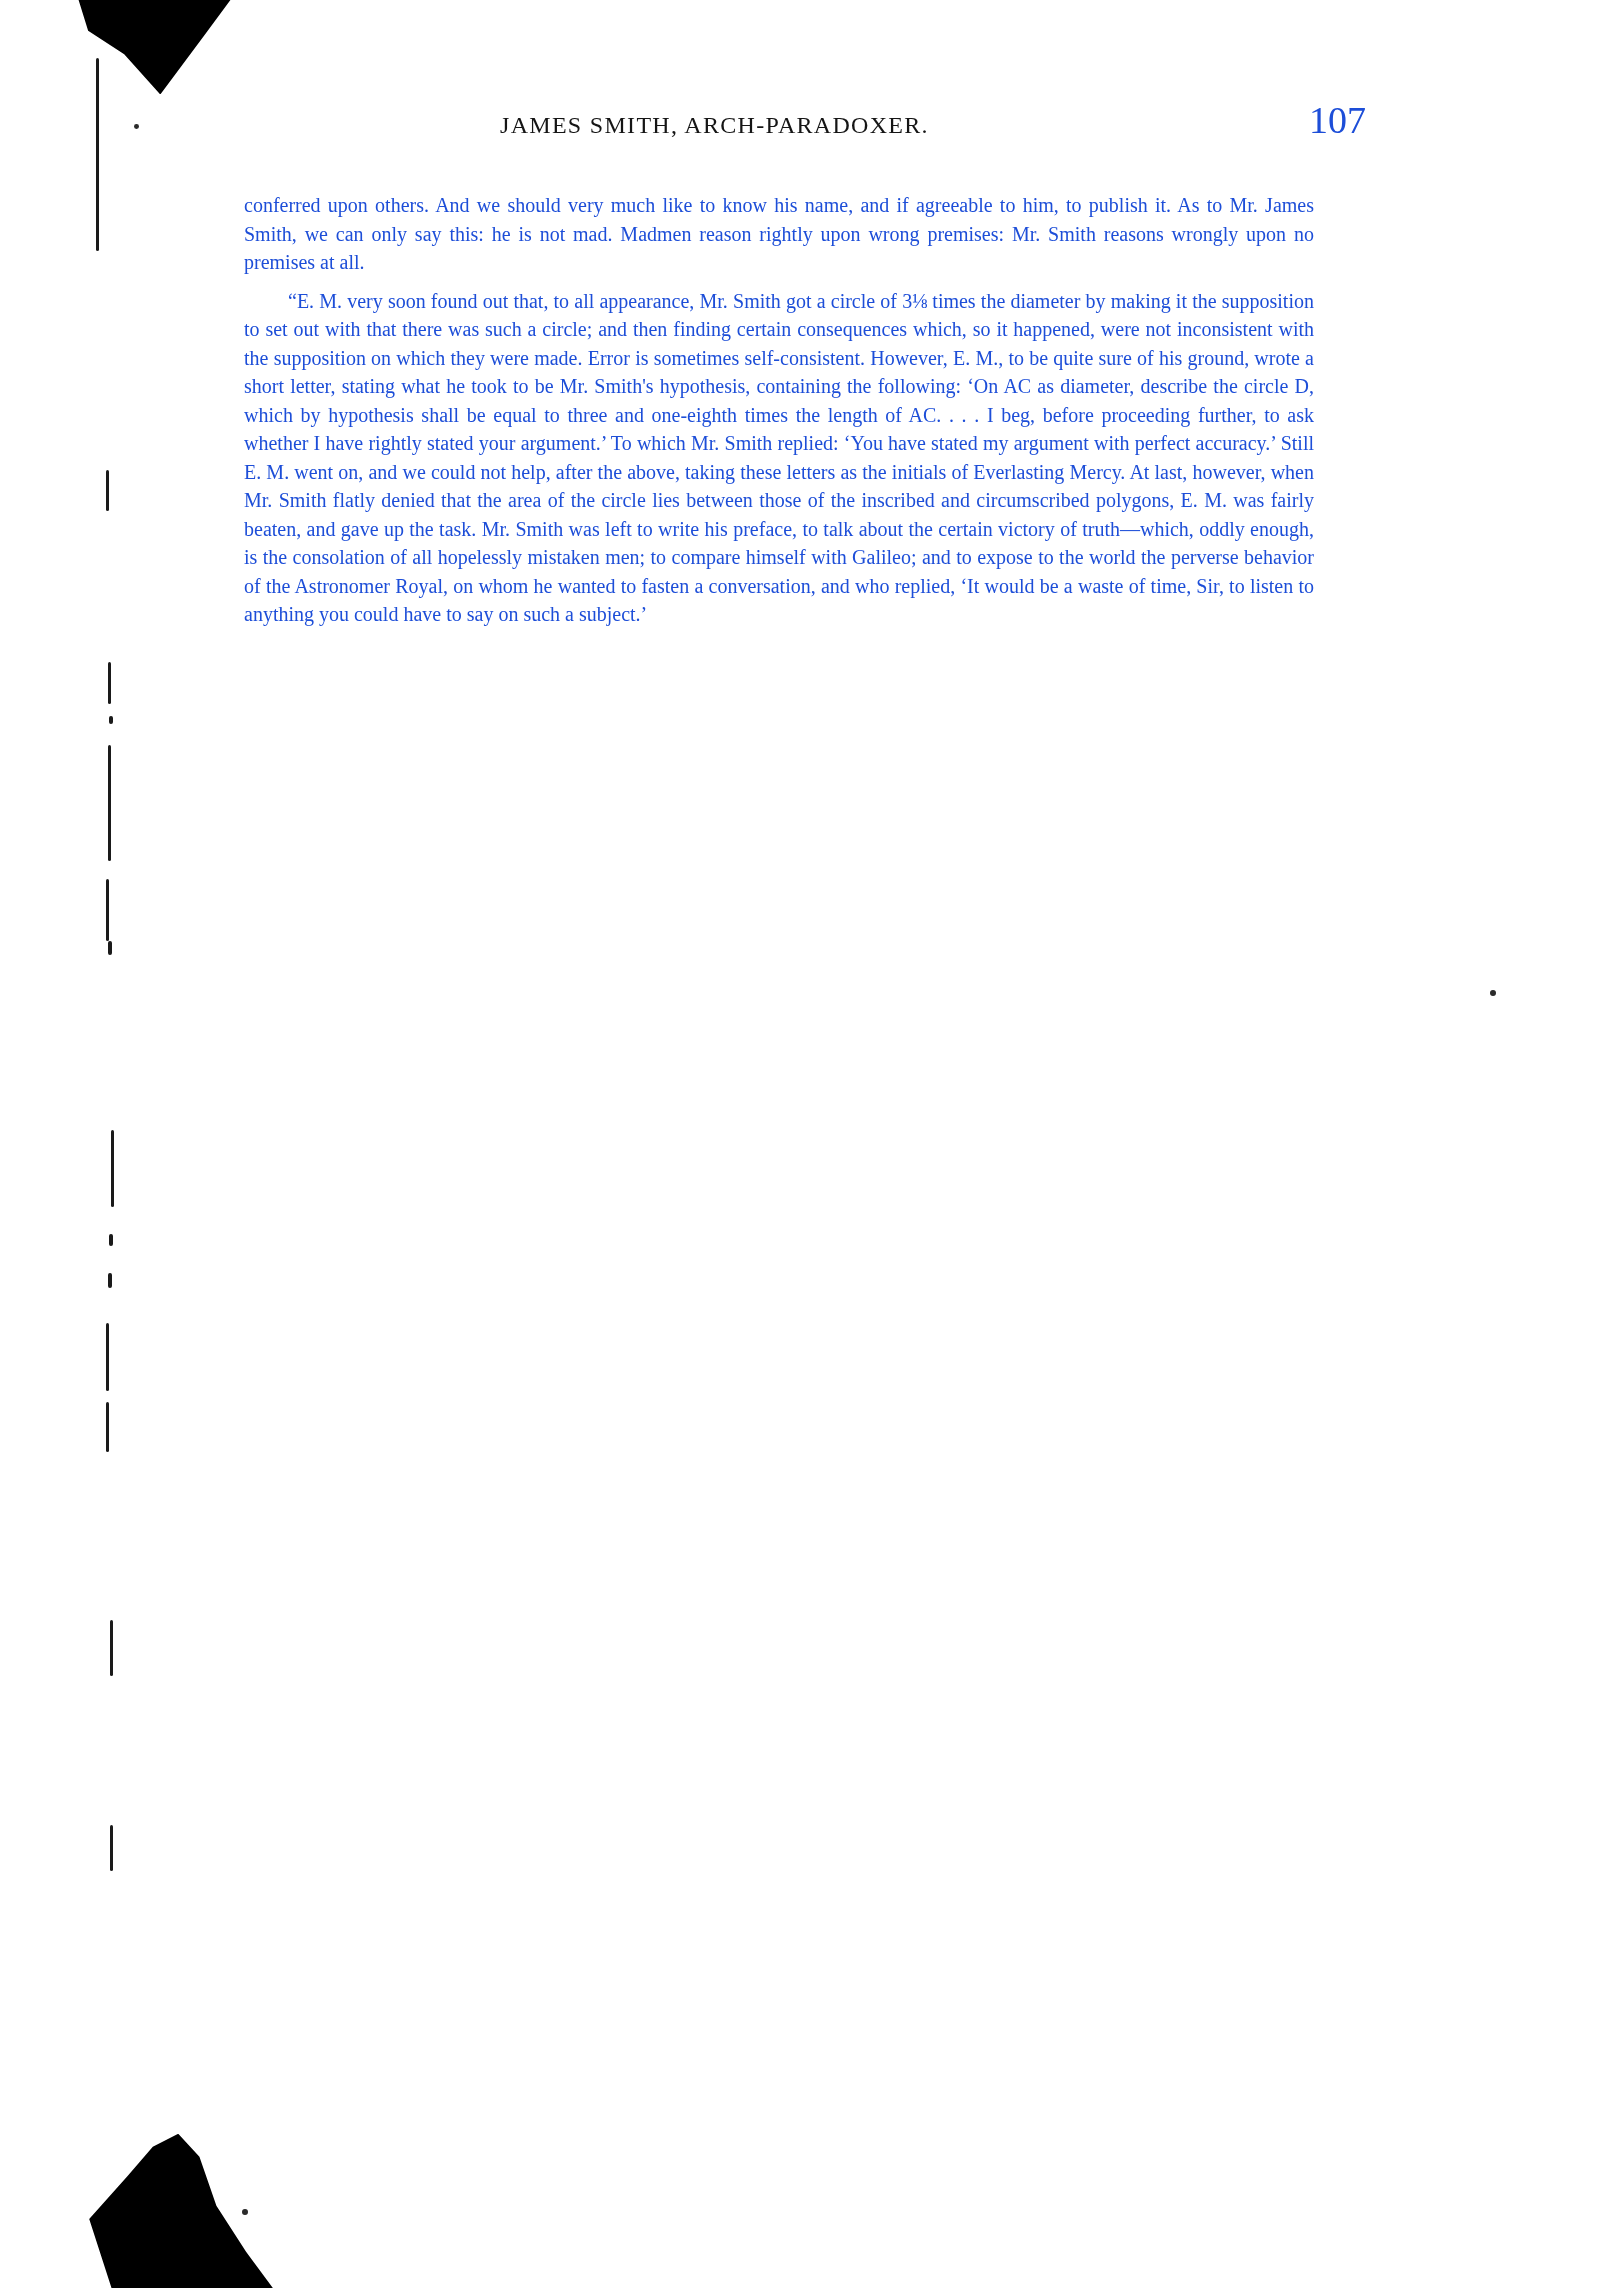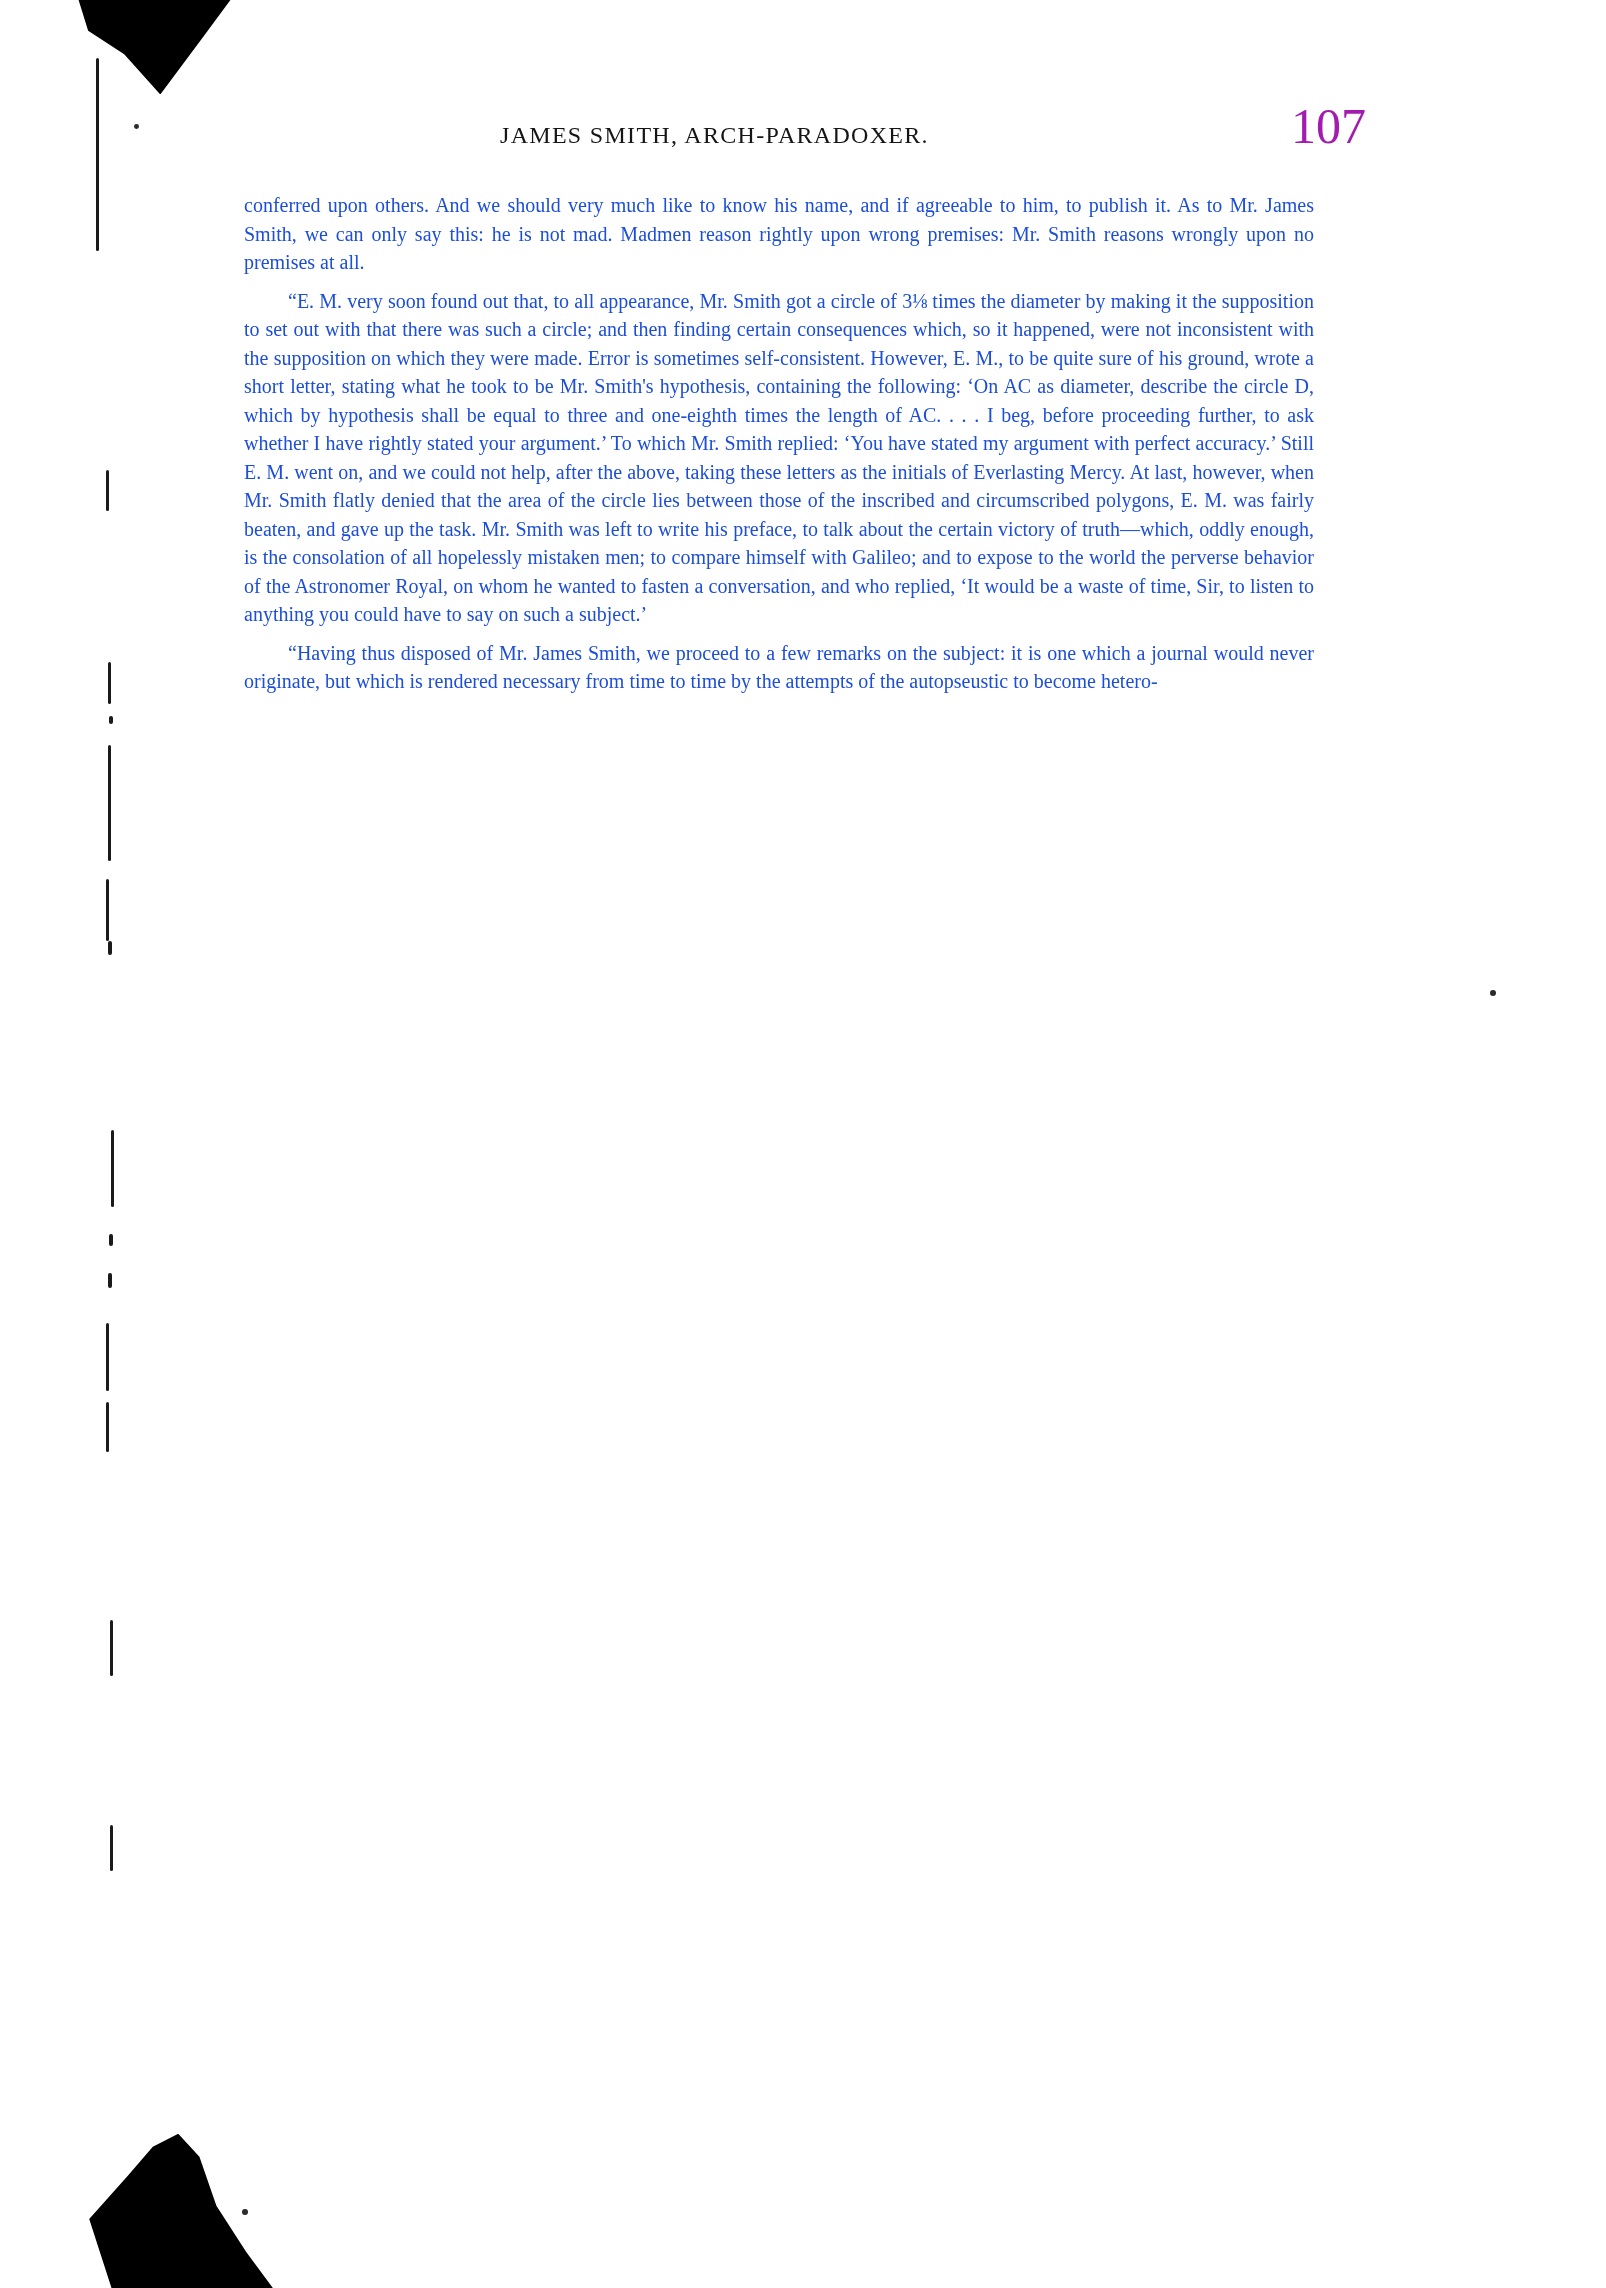--- a/index.html
+++ b/index.html
@@ -82,22 +82,22 @@
     font-family: "Liberation Serif", serif;
     font-size: 24px;
     letter-spacing: 1.3px;
     font-variant: small-caps;
     text-transform: uppercase;
     color: #151515;
     margin-left: 259px;
   }
   .head-folio {
     font-family: "Liberation Serif", serif;
-    font-size: 50px;
-    color: #a21caf;
+    font-size: 38px;
+    color: #1d4ed8;
     line-height: 1;
   }
 
   
   .page-body {
     position: absolute;
     left: 244px;
     top: 191px;
     width: 1070px;
   }
@@ -149,15 +149,14 @@
 <div class="margin-mark mm14"></div>
 
 <div class="running-head">
   <span class="head-title">JAMES SMITH, ARCH-PARADOXER.</span>
   <span class="head-folio">107</span>
 </div>
 
 <div class="page-body">
   <p class="para">conferred upon others. And we should very much like to know his name, and if agreeable to him, to publish it. As to Mr. James Smith, we can only say this: he is not mad. Madmen reason rightly upon wrong premises: Mr. Smith reasons wrongly upon no premises at all.</p>
   <p class="para indent">“E. M. very soon found out that, to all appearance, Mr. Smith got a circle of 3⅛ times the diameter by making it the supposition to set out with that there was such a circle; and then finding certain consequences which, so it happened, were not inconsistent with the supposition on which they were made. Error is sometimes self-consistent. However, E. M., to be quite sure of his ground, wrote a short letter, stating what he took to be Mr. Smith's hypothesis, containing the following: ‘On AC as diameter, describe the circle D, which by hypothesis shall be equal to three and one-eighth times the length of AC. . . . I beg, before proceeding further, to ask whether I have rightly stated your argument.’ To which Mr. Smith replied: ‘You have stated my argument with perfect accuracy.’ Still E. M. went on, and we could not help, after the above, taking these letters as the initials of Everlasting Mercy. At last, however, when Mr. Smith flatly denied that the area of the circle lies between those of the inscribed and circumscribed polygons, E. M. was fairly beaten, and gave up the task. Mr. Smith was left to write his preface, to talk about the certain victory of truth—which, oddly enough, is the consolation of all hopelessly mistaken men; to compare himself with Galileo; and to expose to the world the perverse behavior of the Astronomer Royal, on whom he wanted to fasten a conversation, and who replied, ‘It would be a waste of time, Sir, to listen to anything you could have to say on such a subject.’</p>
-  <p class="para indent">“Having thus disposed of Mr. James Smith, we proceed to a few remarks on the subject: it is one which a journal would never originate, but which is rendered necessary from time to time by the attempts of the autopseustic to become hetero-</p>
 </div>
 
 
 </body></html>

